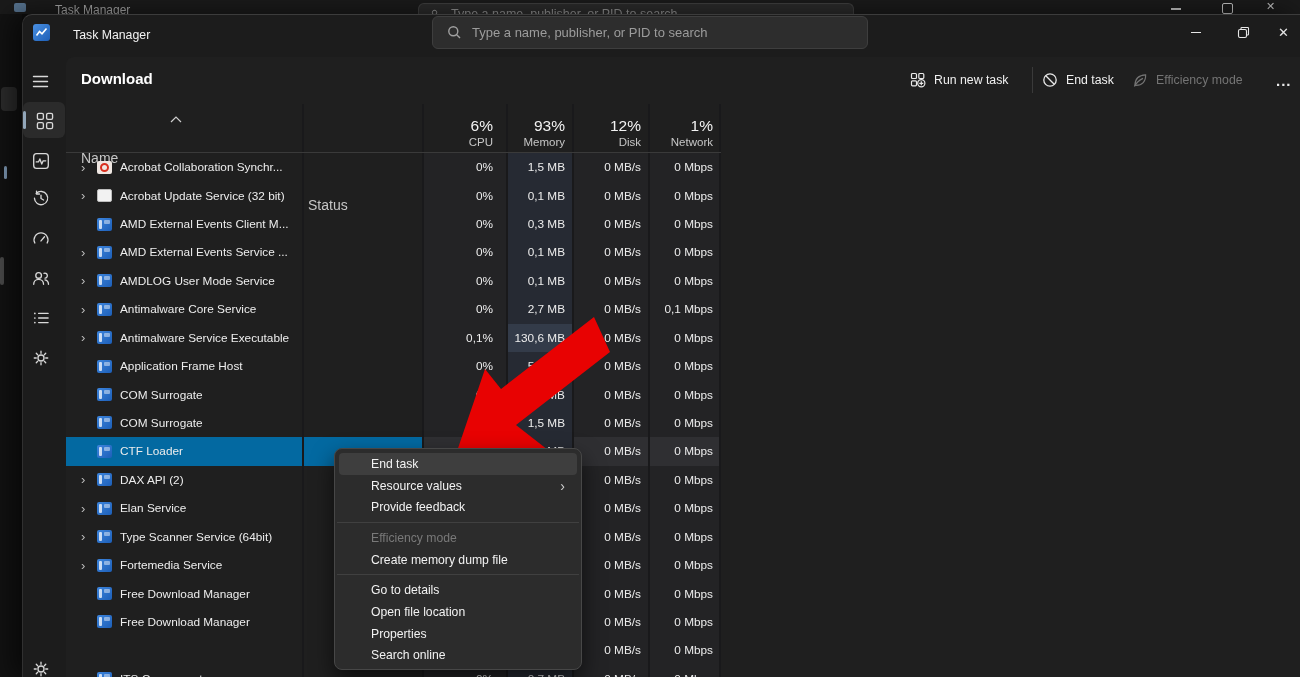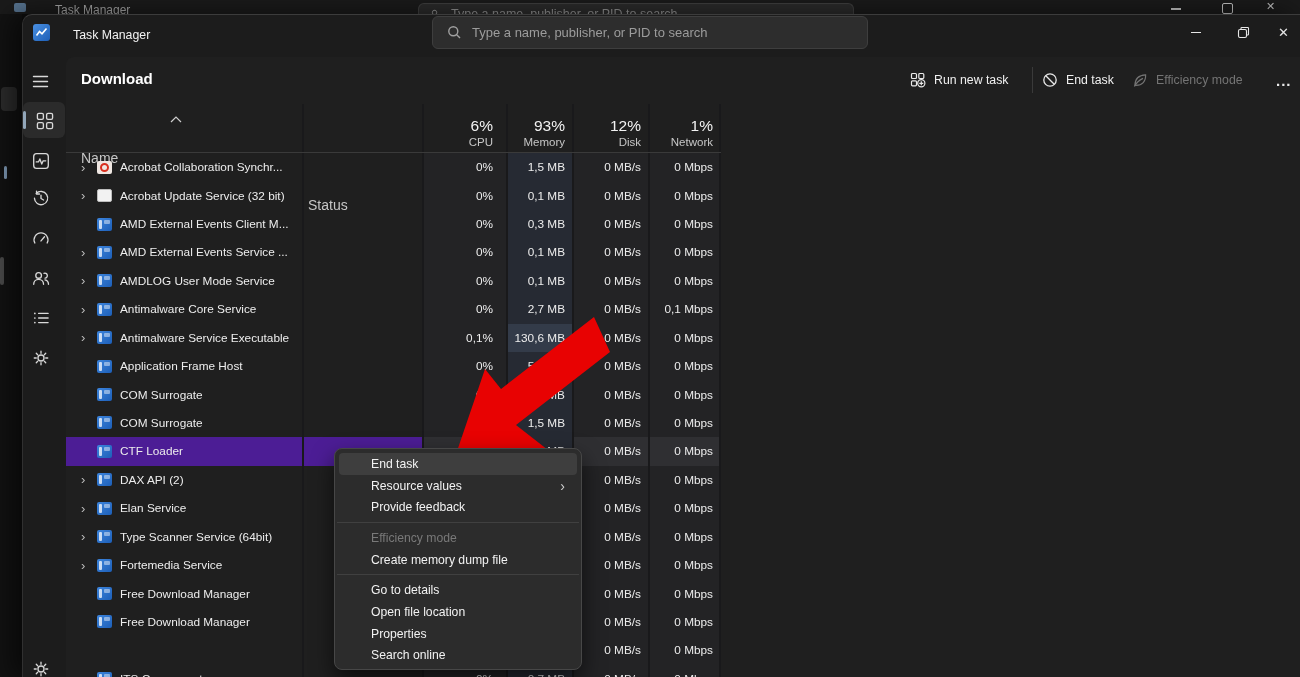--- a/index.html
+++ b/index.html
@@ -68,21 +68,21 @@
   .h-mem{left:507px;width:66px;padding-right:8px;}
   .h-disk{left:573px;width:76px;padding-right:8px;}
   .h-net{left:649px;width:72px;padding-right:8px;}
   .header-underline{left:66px;top:152px;width:655px;height:1px;background:#3a3a3a;z-index:6;}
   .colsep{position:absolute;top:104px;height:573px;width:2px;background:#19191b;z-index:5;}
 
   
   #rows{position:absolute;left:0;top:0;width:1300px;height:677px;}
   .prow{position:absolute;left:66px;width:655px;height:28.42px;display:flex;align-items:center;
         padding-left:15px;box-sizing:border-box;}
-  .prow.selected{background:#4c1d95;}
+  .prow.selected{background:#0369a1;}
   .prow.selected .c-cpu,.prow.selected .c-disk,.prow.selected .c-net{background:#2f2f32;}
   .chev{width:16px;flex:none;color:#bdbdbd;font-size:13px;line-height:1;}
   .picon{width:15px;height:13px;border-radius:2px;position:relative;flex:none;margin-right:8px;}
   .picon.blue-app{background:linear-gradient(135deg,#3d85dd,#1d5fb8);}
   .picon.blue-app::before{content:"";position:absolute;left:2px;top:2px;width:3px;height:9px;
         background:rgba(255,255,255,.75);border-radius:1px;}
   .picon.blue-app::after{content:"";position:absolute;right:2px;top:2px;width:6px;height:4px;
         background:rgba(255,255,255,.45);border-radius:1px;}
   .picon.white-app{background:#f2f2f2;border:1px solid #bdbdbd;box-sizing:border-box;}
   .picon.acrobat{background:#efe7e2;}

